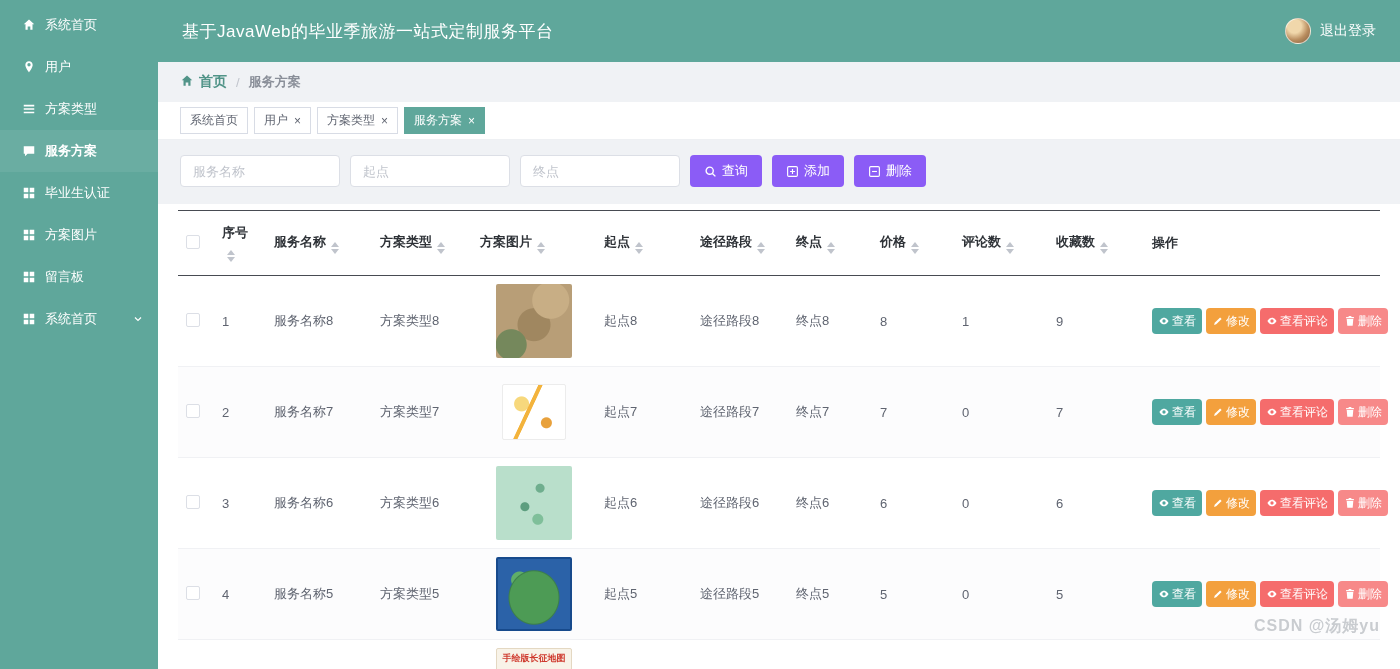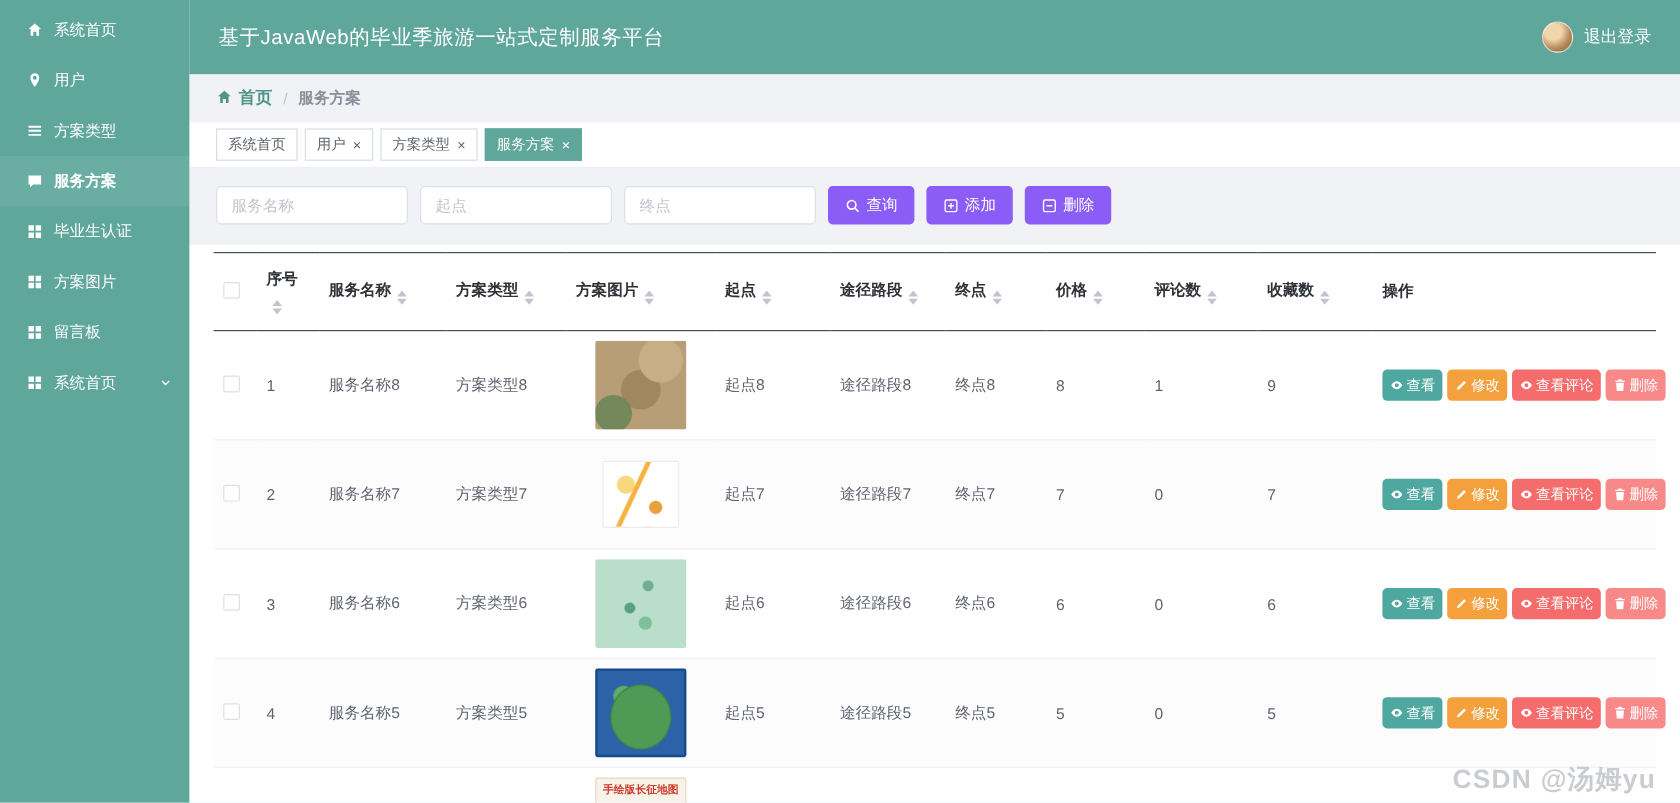--- a/index.html
+++ b/index.html
@@ -95,21 +95,21 @@
       radial-gradient(circle at 25% 55%,#d98b74 0 6px,transparent 7px); }
   .thumb-cap { font-size:9px; color:#cf3b2f; text-align:center; padding-top:3px; font-weight:700; }
 
   .td-ops { white-space:nowrap; }
   .abtn { height:26px; padding:0 6px; border:none; border-radius:4px; color:#fff; font-size:12px;
           display:inline-flex; align-items:center; gap:2px; cursor:pointer; margin-right:4px;
           vertical-align:middle; font-family:inherit; }
   .a-ico { display:inline-flex; }
   .a-ico svg { width:12px; height:12px; }
 
-  .watermark { position:absolute; right:20px; bottom:4px; font-size:22px; font-weight:700;
+  .watermark { position:absolute; right:20px; bottom:32px; font-size:16px; font-weight:700;
                color:rgba(165,170,176,0.6); letter-spacing:1px; text-shadow:0 0 2px #fff;
                pointer-events:none; }
 </style>
 </head>
 <body>
 
 <div class="app">
   <aside class="sidebar">
     <nav id="sidebar-nav">
         <div class="side-item">

